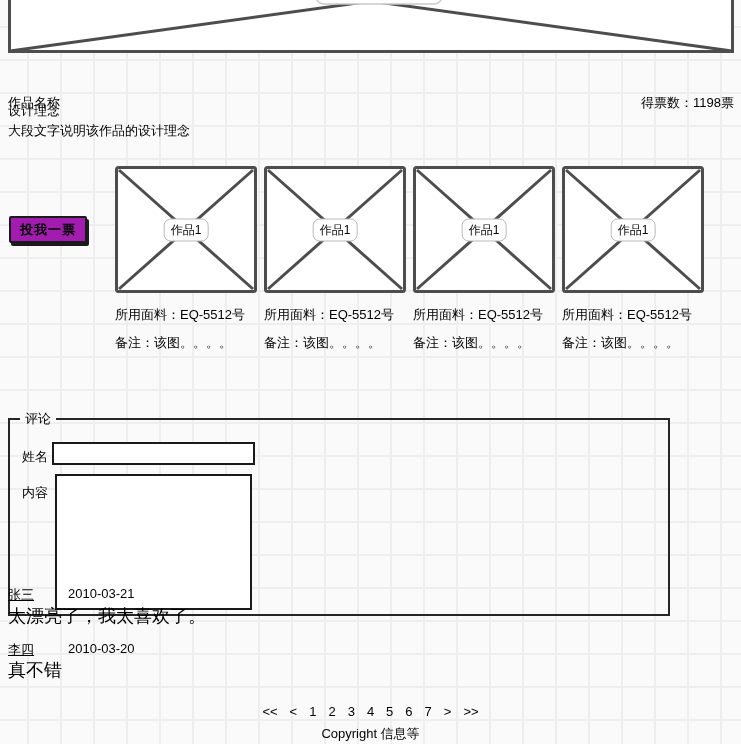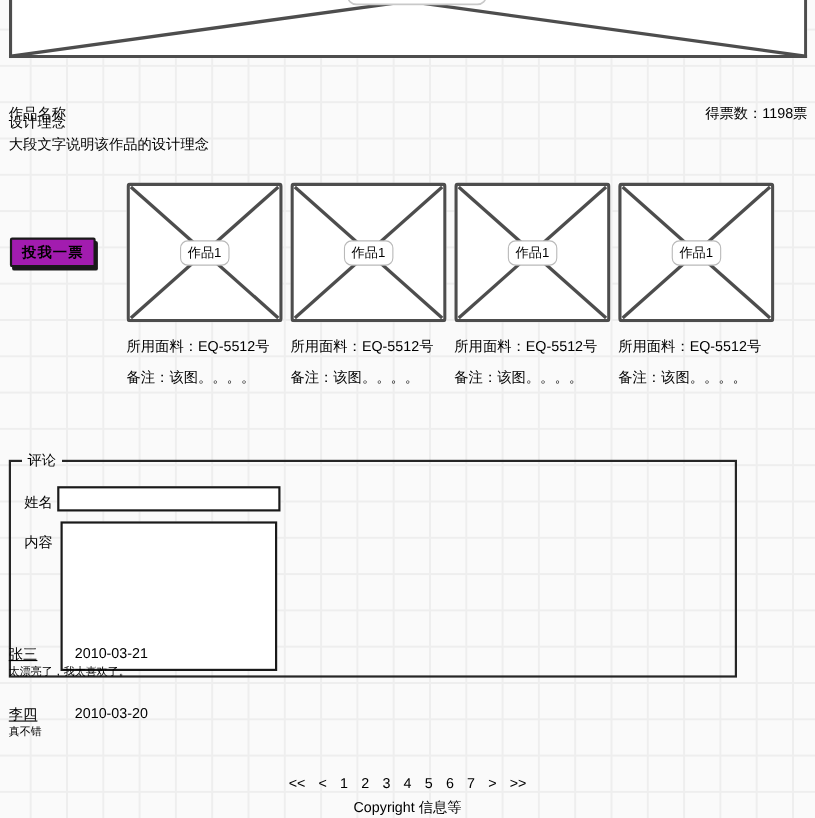--- a/index.html
+++ b/index.html
@@ -59,21 +59,21 @@
   .form-input-name    { position:absolute; left:42px; top:14px;  width:203px; height:23px;
                         border:2px solid #1a1a1a; background:#fff; font-size:13px; padding:0 4px; }
   .form-label-content { position:absolute; left:12px; top:56px;  font-size:13px; }
   .form-textarea      { position:absolute; left:45px; top:46px;  width:197px; height:136px;
                         border:2px solid #1a1a1a; background:#fff; font-size:13px; padding:3px 4px;
                         resize:none; font-family:"Liberation Sans","DejaVu Sans",sans-serif; }
 
   
   .comment-meta { position:absolute; left:8px; font-size:13px; display:flex; }
   .comment-author { width:60px;text-decoration:underline; }
-  .comment-text { position:absolute; left:8px; font-size:10px; }
+  .comment-text { position:absolute; left:8px; font-size:18px; }
   .c1-meta { top:586px; } .c1-text { top:604px; }
   .c2-meta { top:641px; } .c2-text { top:658px; }
 
   
   .pagination { position:absolute; left:0; top:704px; width:741px;
                 display:flex; justify-content:center; gap:10px; font-size:13px; }
   .page-item { cursor:pointer; padding:0 1px; }
   .copyright { position:absolute; left:0; top:725px; width:741px; text-align:center; font-size:13px; }
 </style>
 </head>

